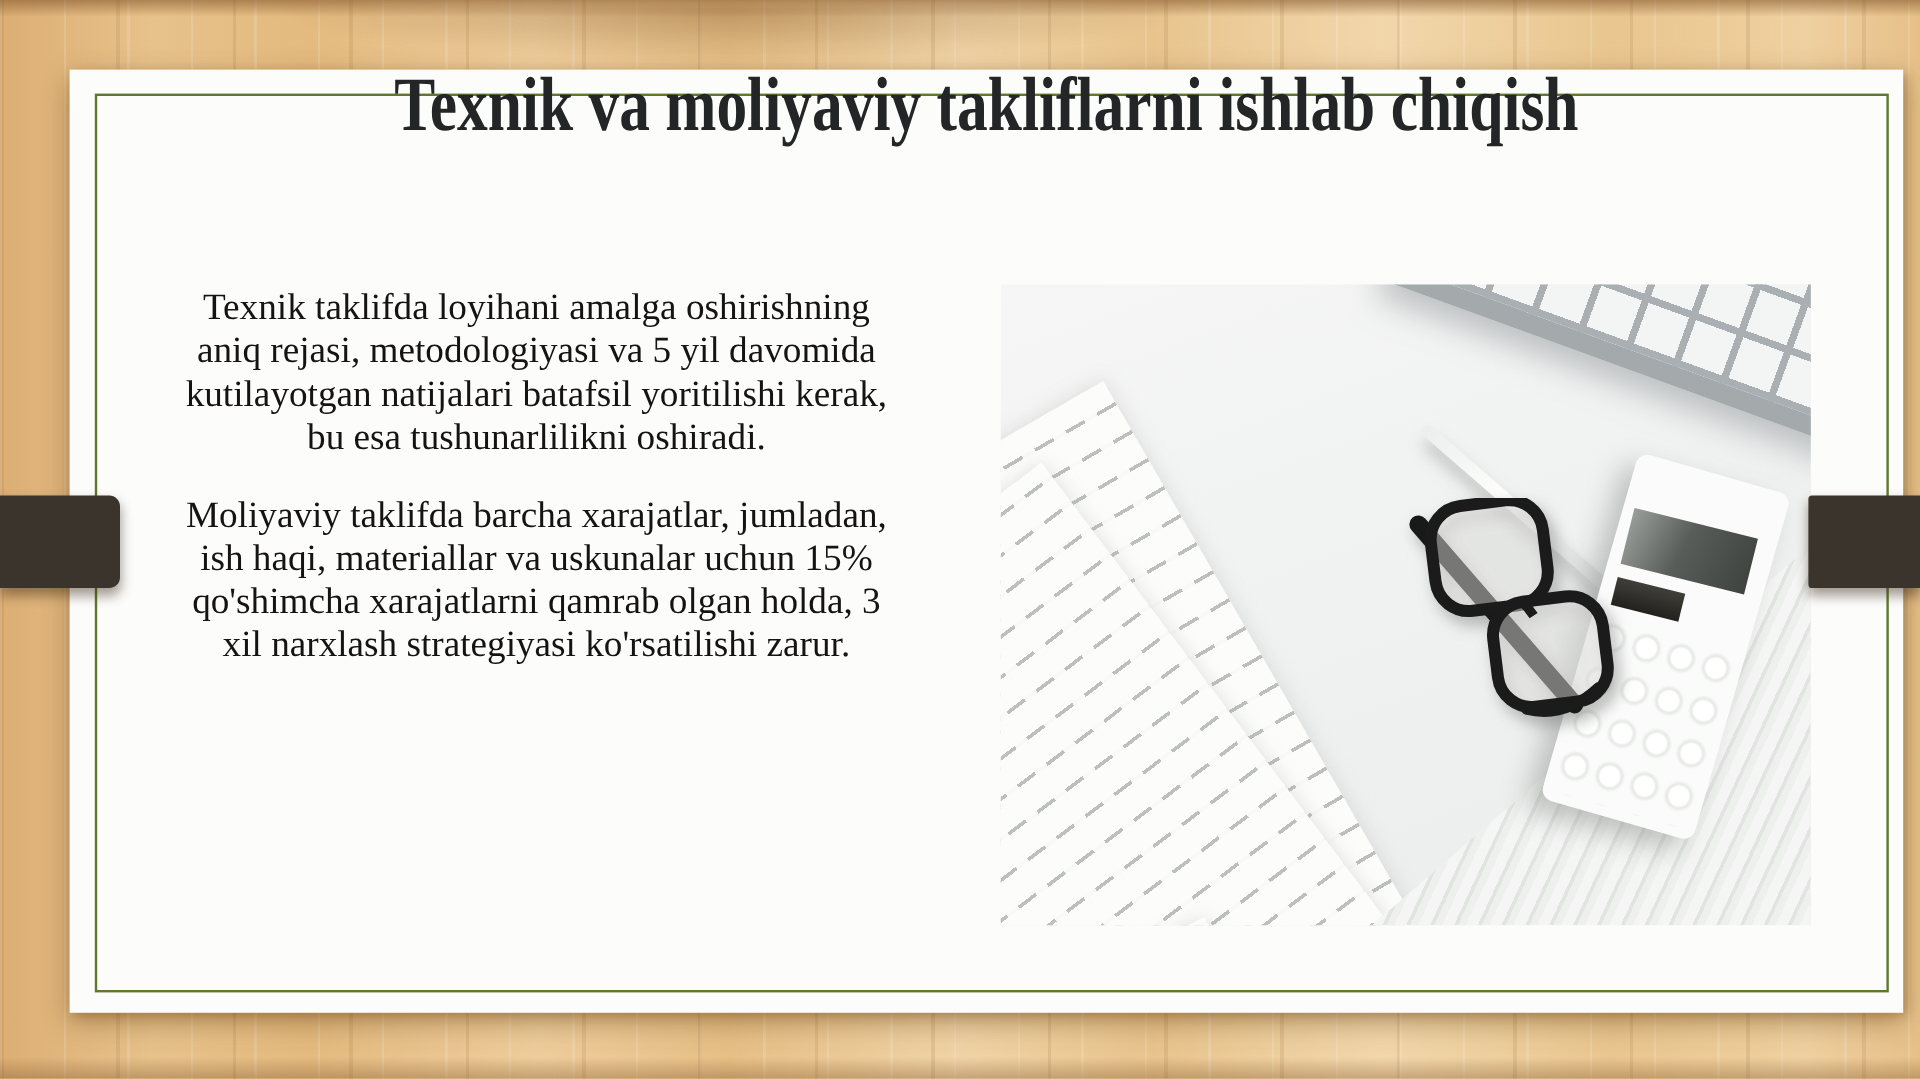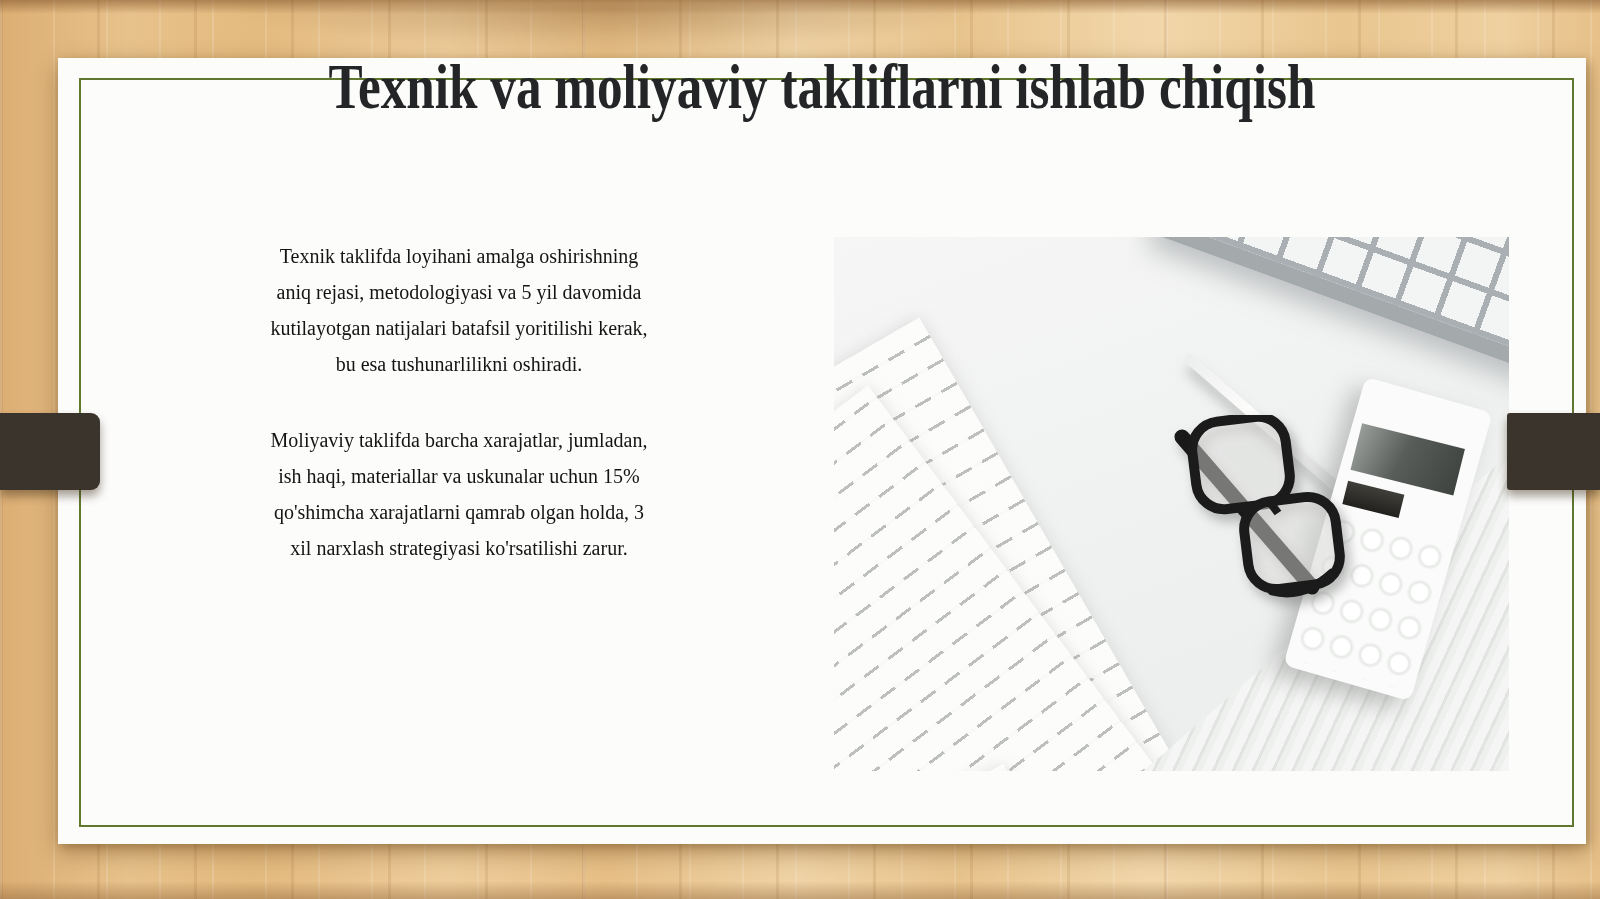--- a/index.html
+++ b/index.html
@@ -41,25 +41,25 @@
     border:2px solid var(--border-green);z-index:1;
   }
   .title{
     position:absolute;left:0;right:0;top:-7px;z-index:3;
     text-align:center;font-weight:bold;font-size:64px;line-height:72px;
     color:var(--title-color);
     transform:scaleX(.8);transform-origin:50% 0;
     white-space:nowrap;
   }
   .body-text{
-    position:absolute;left:38px;top:180px;width:726px;z-index:2;
-    font-size:20px;line-height:36px;text-align:center;color:var(--body-color);
+    position:absolute;left:26px;top:180px;width:726px;z-index:2;
+    font-size:31px;line-height:36px;text-align:center;color:var(--body-color);
   }
   .body-text p{white-space:pre-line;}
-  .body-text p + p{margin-top:40px;}
+  .body-text p + p{margin-top:29px;}
 
   
   .photo{
     position:absolute;left:776px;top:179px;width:675px;height:534px;z-index:2;
     overflow:hidden;
     background:linear-gradient(160deg,#f5f6f5 0%,#eff1f0 55%,#ebedec 100%);
   }
   
   .keyboard{
     position:absolute;left:317px;top:-4px;width:820px;height:340px;

